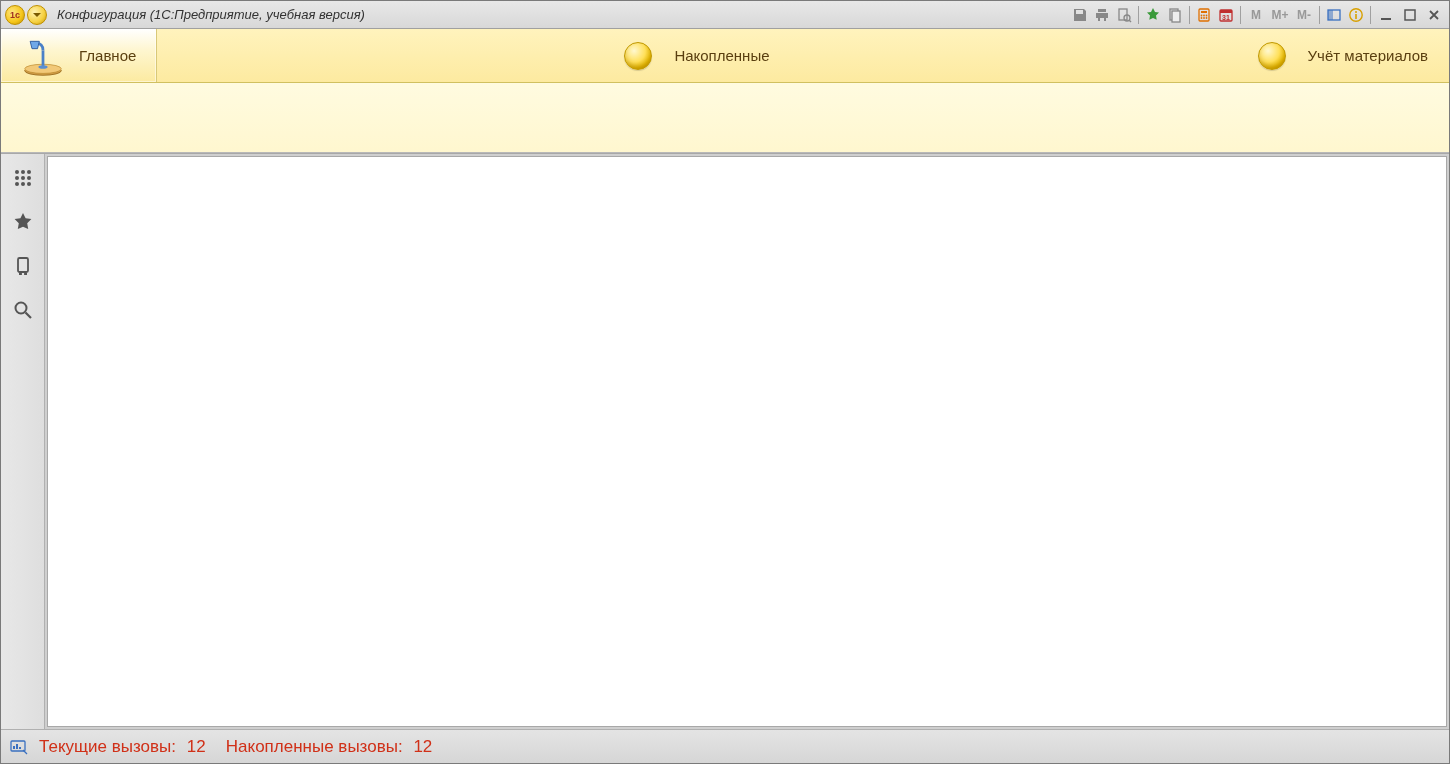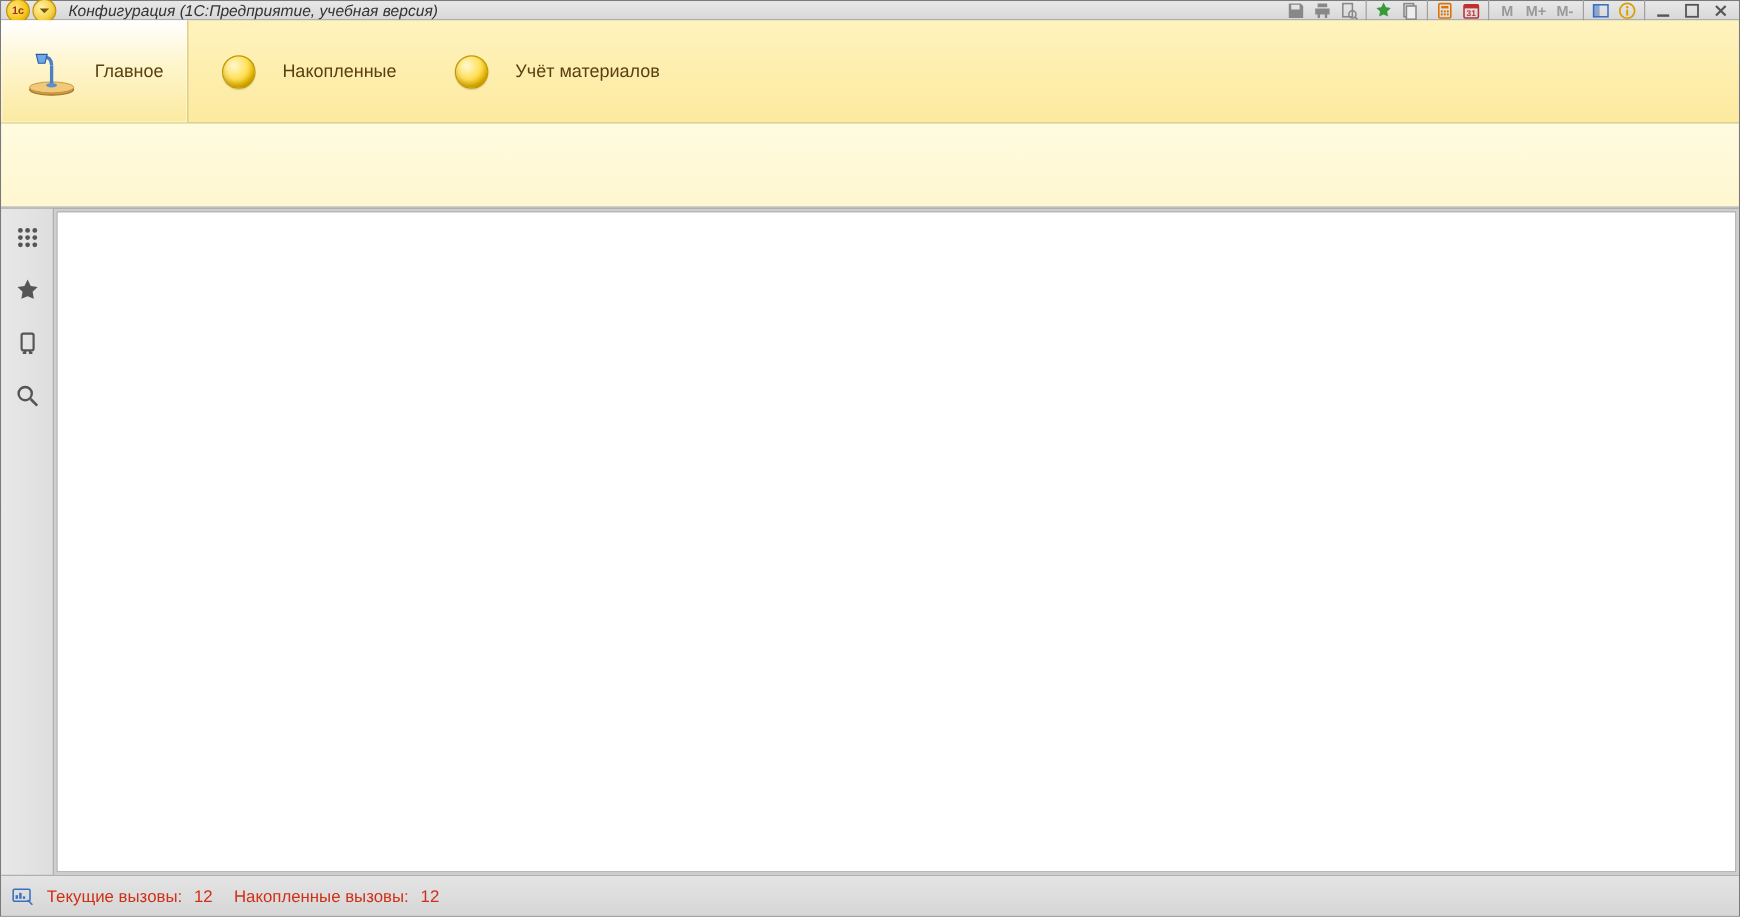--- a/index.html
+++ b/index.html
@@ -2,21 +2,21 @@
 <html><head>
 <meta charset="utf-8">
 <style>
   * { box-sizing: border-box; margin: 0; padding: 0; }
   html, body { width: 1450px; height: 764px; font-family: Arial, Tahoma, sans-serif; font-size: 13px; overflow: hidden; background: #b5b5b5; }
   
   .window { width: 1450px; height: 764px; display: flex; flex-direction: column; border: 1px solid #7a7a7a; background: #f0f0f0; }
   
   
   .titlebar {
-    height: 16px;
+    height: 28px;
     background: linear-gradient(to bottom, #e8e8e8, #d8d8d8);
     display: flex;
     align-items: center;
     border-bottom: 1px solid #a0a0a0;
     padding: 0 4px;
     justify-content: space-between;
   }
   .app-icon {
     width: 20px; height: 20px; border-radius: 50%; background: radial-gradient(circle at 35% 35%, #ffe680, #f5c518 60%, #b88a00);
     display: flex; align-items: center; justify-content: center; font-size: 9px; font-weight: bold; color: #a03020; margin-right: 2px;
@@ -38,25 +38,26 @@
   .tb-sep { width: 1px; height: 18px; background: #a0a0a0; margin: 0 2px; }
   .tb-btn.green { color: #3a9a3a; }
   .tb-btn.orange { color: #e07000; }
   .tb-btn.red { color: #c03030; }
   .tb-btn.gray { color: #888; }
   .mem-btn { color: #999; font-weight: bold; font-size: 12px; width: 22px; text-align: center; cursor: pointer; }
   .win-btn { width: 22px; height: 18px; display:flex; align-items:center; justify-content:center; cursor:pointer; color:#555; }
   
   
   .navbar {
-    height: 86px;
+    height: 54px;
     background: linear-gradient(to bottom, #fff3bd 0%, #fdeaa0 100%);
     border-bottom: 1px solid #d0c060;
     display: flex;
     align-items: stretch;
+    justify-content: space-between;
   }
   .nav-item {
     display: flex; align-items: center; gap: 14px; padding: 0 20px; cursor: pointer;
     color: #5a3f10; font-size: 15px; border-right: 1px solid rgba(0,0,0,0);
   }
   .nav-item.active {
     background: linear-gradient(to bottom, #ffffff 0%, #fef6d0 40%, #fceaa0 100%);
     border-right: 1px solid #d8c878;
     box-shadow: inset 0 0 0 1px rgba(255,255,255,0.5);
   }
@@ -88,21 +89,21 @@
     flex: 1; margin: 2px 2px 2px 2px; background: #ffffff; border: 1px solid #a8a8a8;
   }
   
   
   .statusbar {
     height: 34px; background: linear-gradient(to bottom, #e4e4e4, #d6d6d6);
     border-top: 1px solid #b0b0b0;
     display:flex; align-items:center; padding: 0 8px; gap: 10px;
   }
   .status-icon { width: 20px; height: 20px; display:flex; align-items:center; justify-content:center; color:#3a70c0; }
-  .status-text { color: #d03018; font-size: 14px; }
+  .status-text { color: #d03018; font-size: 17px; }
   .status-text span { margin-right: 6px; }
 </style>
 </head>
 <body>
 
 <div class="window">
 
   <div class="titlebar">
     <div class="app-icon">1c</div>
     <div class="dropdown-btn">

